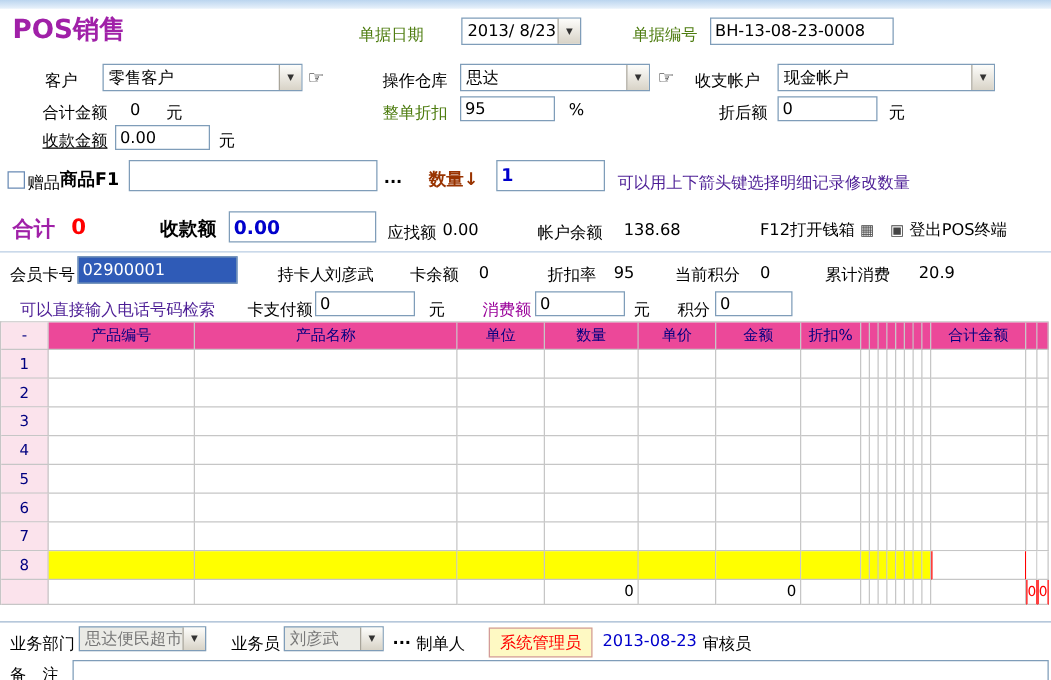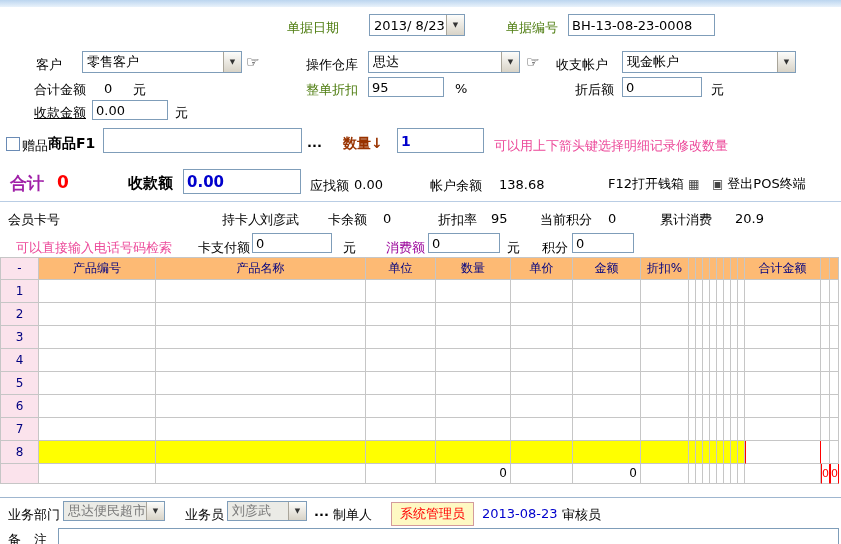--- a/index.html
+++ b/index.html
@@ -5,21 +5,21 @@
   html,body{margin:0;padding:0;background:#fff;}
   #app{position:relative;width:841px;height:544px;background:#ffffff;overflow:hidden;
        font-family:"DejaVu Sans",sans-serif;font-size:13px;color:#000;}
   .abs{position:absolute;white-space:nowrap;}
   .topstrip{position:absolute;left:0;top:0;width:841px;height:7px;
             background:linear-gradient(#BBD5EF,#E9F2FB);}
   .title{position:absolute;left:10px;top:9px;font-size:21px;font-weight:bold;color:#A020A8;}
   .bluelbl{color:#4d7c0f;}
   .purple{color:#990099;}
   .maroon{color:#993300;font-weight:bold;font-size:14px;}
-  .greenhint{color:#ec4899;}
+  .greenhint{color:#4c1d95;}
   .red{color:#FF0000;}
   .bold{font-weight:bold;}
   .tb{position:absolute;box-sizing:border-box;border:1px solid #7F9DB9;background:#fff;
       font-family:"DejaVu Sans",sans-serif;font-size:13px;padding:1px 3px;color:#000;}
   .combo{position:absolute;box-sizing:border-box;border:1px solid #7F9DB9;background:#fff;cursor:default;}
   .combo .cval{position:absolute;left:4px;top:50%;transform:translateY(-50%);font-size:13px;
                white-space:nowrap;overflow:hidden;max-width:calc(100% - 22px);}
   .combo .cbtn{position:absolute;right:0;top:0;bottom:0;width:17px;
                background:linear-gradient(#FDFDFB,#D8D3C7);border-left:1px solid #A9A59A;
                display:flex;align-items:center;justify-content:center;font-size:7px;color:#333;}
@@ -32,38 +32,39 @@
   .sep{position:absolute;left:0;width:841px;border-top:1px solid #B9CDE4;}
   .creatorbox{position:absolute;border:1px solid #D39B9B;padding:2px 8px;color:#FF0000;background:#fef9c3;cursor:pointer;}
   
   #grid{position:absolute;left:0;top:257px;width:839px;border-left:1px solid #C6C6C6;
         border-top:1px solid #C6C6C6;box-sizing:border-box;}
   .trow{display:flex;height:23px;}
   .thead{height:22px;}
   .tfoot{height:20px;}
   .cell{box-sizing:border-box;border-right:1px solid #C6C6C6;border-bottom:1px solid #C6C6C6;
         height:100%;font-size:12px;overflow:hidden;}
-  .thead .cell{background:#fdba74;color:#000080;text-align:center;line-height:21px;}
+  .thead .cell{background:#ec4899;color:#000080;text-align:center;line-height:21px;}
   .rowhdr{background:#FBE3EC;color:#000080;text-align:center;line-height:22px;}
   .thead .rowhdr{background:#FBE3EC;}
   .c0{width:38px;}.c1{width:117px;}.c2{width:210px;}.c3{width:70px;}.c4{width:75px;}
   .c5{width:62px;}.c6{width:68px;}.c7{width:48px;}.cn{width:7px;}.c8{width:76px;}.ce{width:9px;}
   .hlrow .cell{background:#FFFF00;}
   .hlrow .rowhdr{background:#FBE3EC;}
   .hlrow .c8,.hlrow .ce{background:#fff;}
   .hlrow .c8{border-left:1px solid #F00;border-right:1px solid #F00;}
   .num{text-align:right;padding-right:3px;line-height:19px;}
   .redcell{color:#F00;border-left:1px solid #F00;border-right:1px solid #F00;
            text-align:center;line-height:19px;font-size:11px;}
 </style>
 </head>
 <body>
 
 <div id="app">
   <div class="topstrip"></div>
+  <div class="title">POS销售</div>
 
   <span class="abs bluelbl" style="left:287px;top:19px;">单据日期</span>
   <div class="combo" style="left:369px;top:14px;width:96px;height:22px;">
     <span class="cval">2013/ 8/23</span>
     <span class="cbtn">▼</span>
   </div>
   <span class="abs bluelbl" style="left:506px;top:19px;">单据编号</span>
   <input class="tb" style="left: 568px; top: 14px; width: 147px; height: 22px;" value="BH-13-08-23-0008">
 
   <span class="abs" style="left:36px;top:56px;">客户</span>
@@ -124,20 +125,21 @@
     <span class="icon">▦</span>
   </div>
   <div class="hbtn" style="left:712px;top:175px;">
     <span class="icon">▣</span>
     <span>登出POS终端</span>
   </div>
 
   <div class="sep" style="top:201px;"></div>
 
   <span class="abs" style="left:8px;top:211px;">会员卡号</span>
+  <input class="tb" style="left: 62px; top: 205px; width: 128px; height: 22px; background: rgb(47, 91, 183); color: rgb(255, 255, 255);" value="02900001">
   <span class="abs" style="left:222px;top:211px;text-align:center;">持卡人</span>
   <span class="abs" style="left:260px;top:211px;">刘彦武</span>
   <span class="abs" style="left:328px;top:211px;">卡余额</span>
   <span class="abs" style="left:383px;top:211px;">0</span>
   <span class="abs" style="left:438px;top:211px;">折扣率</span>
   <span class="abs" style="left:491px;top:211px;">95</span>
   <span class="abs" style="left:540px;top:211px;">当前积分</span>
   <span class="abs" style="left:608px;top:211px;">0</span>
   <span class="abs" style="left:660px;top:211px;">累计消费</span>
   <span class="abs" style="left:735px;top:211px;">20.9</span>

